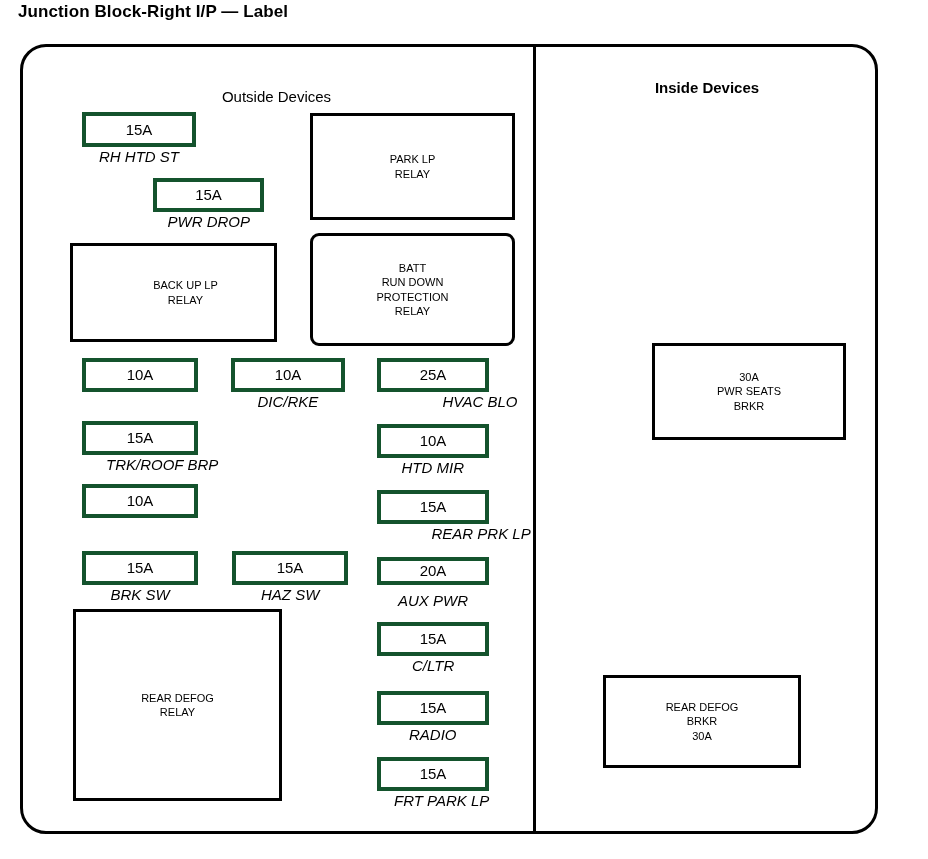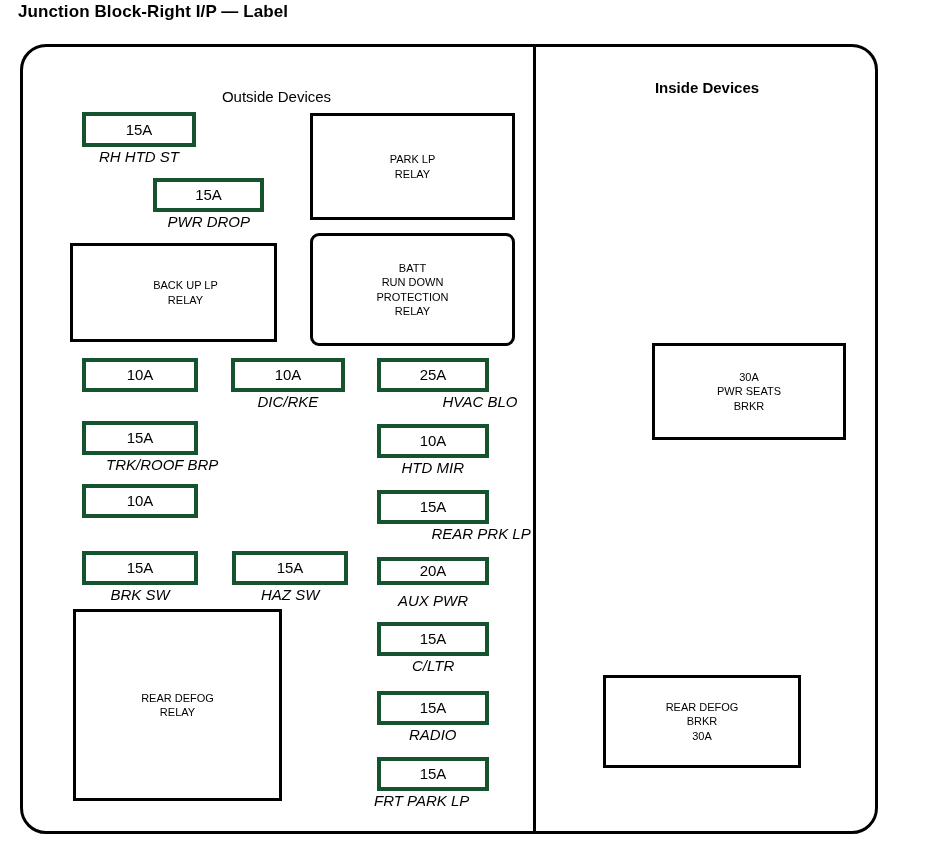--- a/index.html
+++ b/index.html
@@ -71,21 +71,21 @@
     <div class="caption" style="top: 586px; left: 110.5px; width: auto;">BRK SW</div>
     <div class="fusebox" style="left: 232px; top: 551px; width: 116px; height: 34px;"><span class="fuse-amp">15A</span></div>
     <div class="caption" style="top: 586px; left: 261px; width: auto;">HAZ SW</div>
     <div class="fusebox" style="left: 377px; top: 557px; width: 112px; height: 28px;"><span class="fuse-amp">20A</span></div>
     <div class="caption" style="top: 592px; left: 398px; width: auto;">AUX PWR</div>
     <div class="fusebox" style="left: 377px; top: 622px; width: 112px; height: 34px;"><span class="fuse-amp">15A</span></div>
     <div class="caption" style="top: 657px; left: 412px; width: auto;">C/LTR</div>
     <div class="fusebox" style="left: 377px; top: 691px; width: 112px; height: 34px;"><span class="fuse-amp">15A</span></div>
     <div class="caption" style="top: 726px; left: 409px; width: auto;">RADIO</div>
     <div class="fusebox" style="left: 377px; top: 757px; width: 112px; height: 34px;"><span class="fuse-amp">15A</span></div>
-    <div class="caption" style="top: 792px; left: 374px; width: auto;">FRT PARK LP</div>
+    <div class="caption" style="top: 792px; left: 394px; width: auto;">FRT PARK LP</div>
     <div class="relay" style="left: 310px; top: 113px; width: 205px; height: 107px;">PARK LP
 RELAY</div>
     <div class="relay" style="left: 70px; top: 243px; width: 207px; height: 99px; padding-left: 24px;">BACK UP LP
 RELAY</div>
     <div class="relay" style="left: 310px; top: 233px; width: 205px; height: 113px; border-radius: 9px;">BATT
 RUN DOWN
 PROTECTION
 RELAY</div>
     <div class="relay" style="left: 73px; top: 609px; width: 209px; height: 192px;">REAR DEFOG
 RELAY</div>

